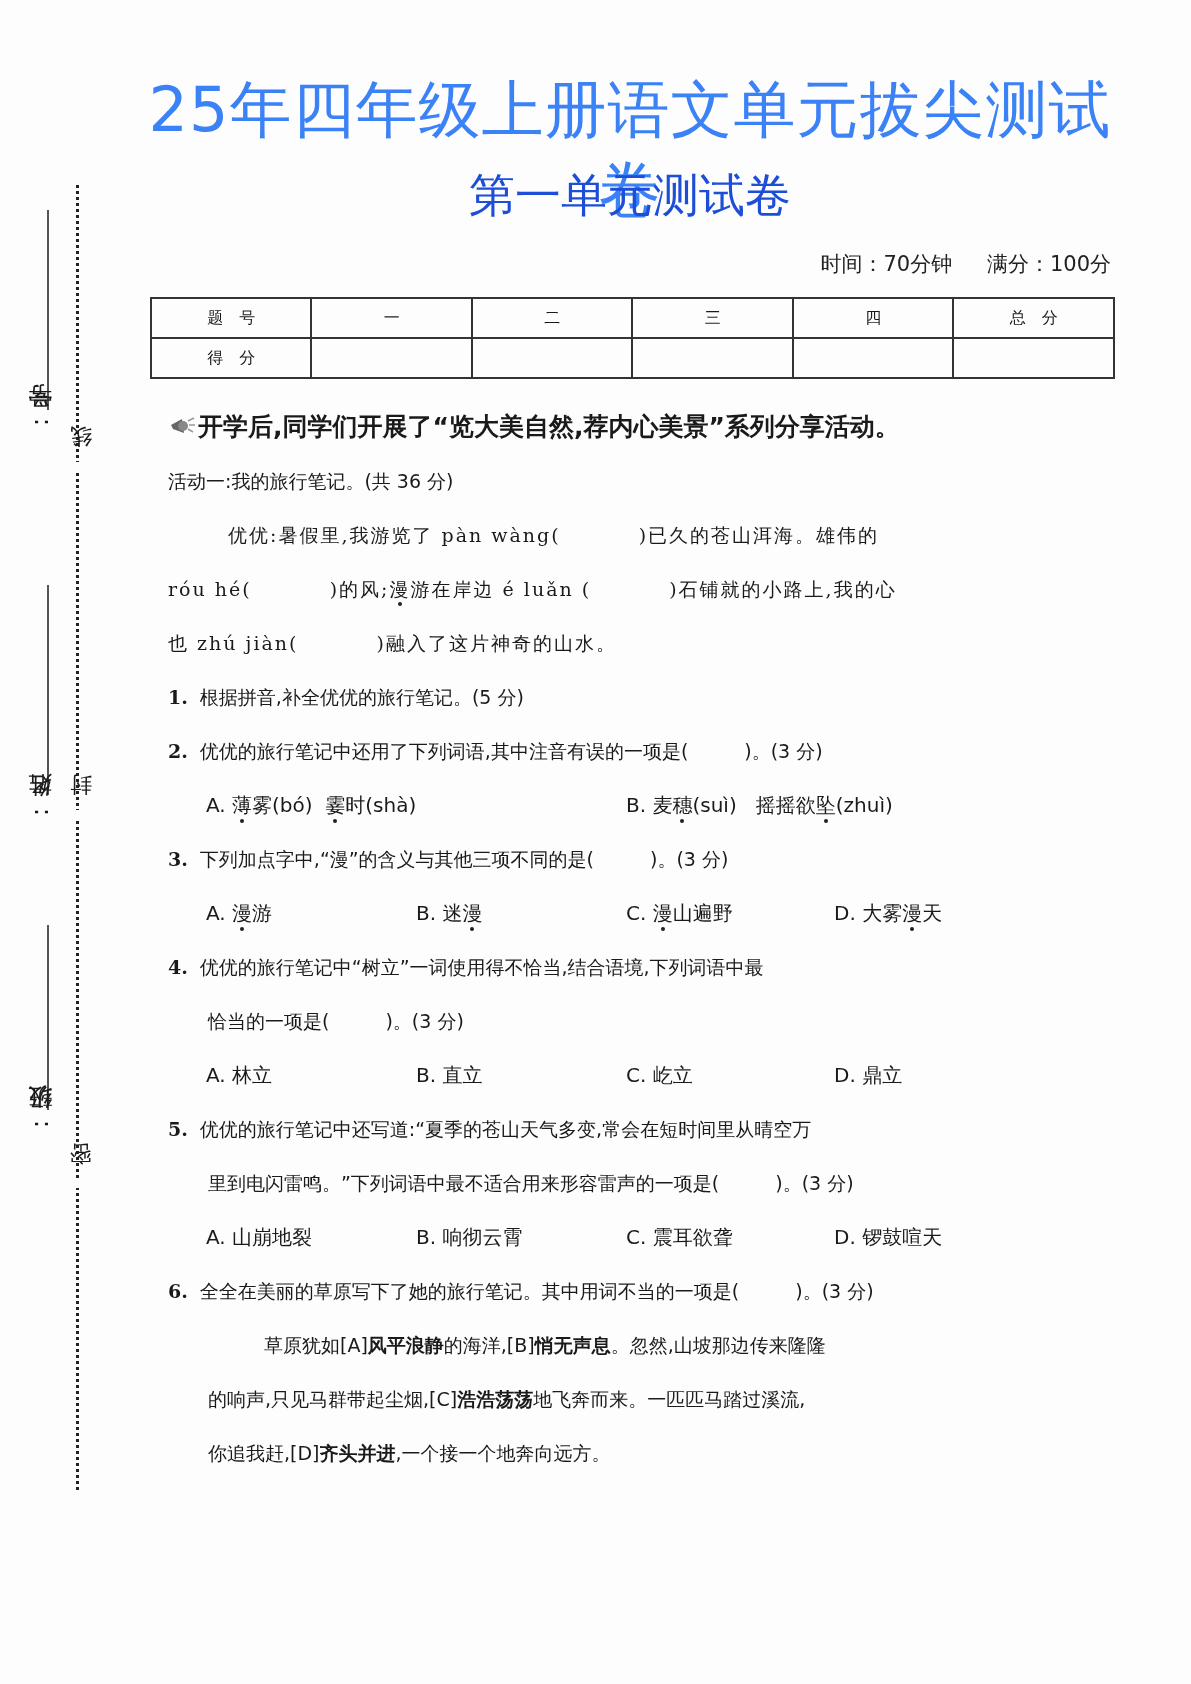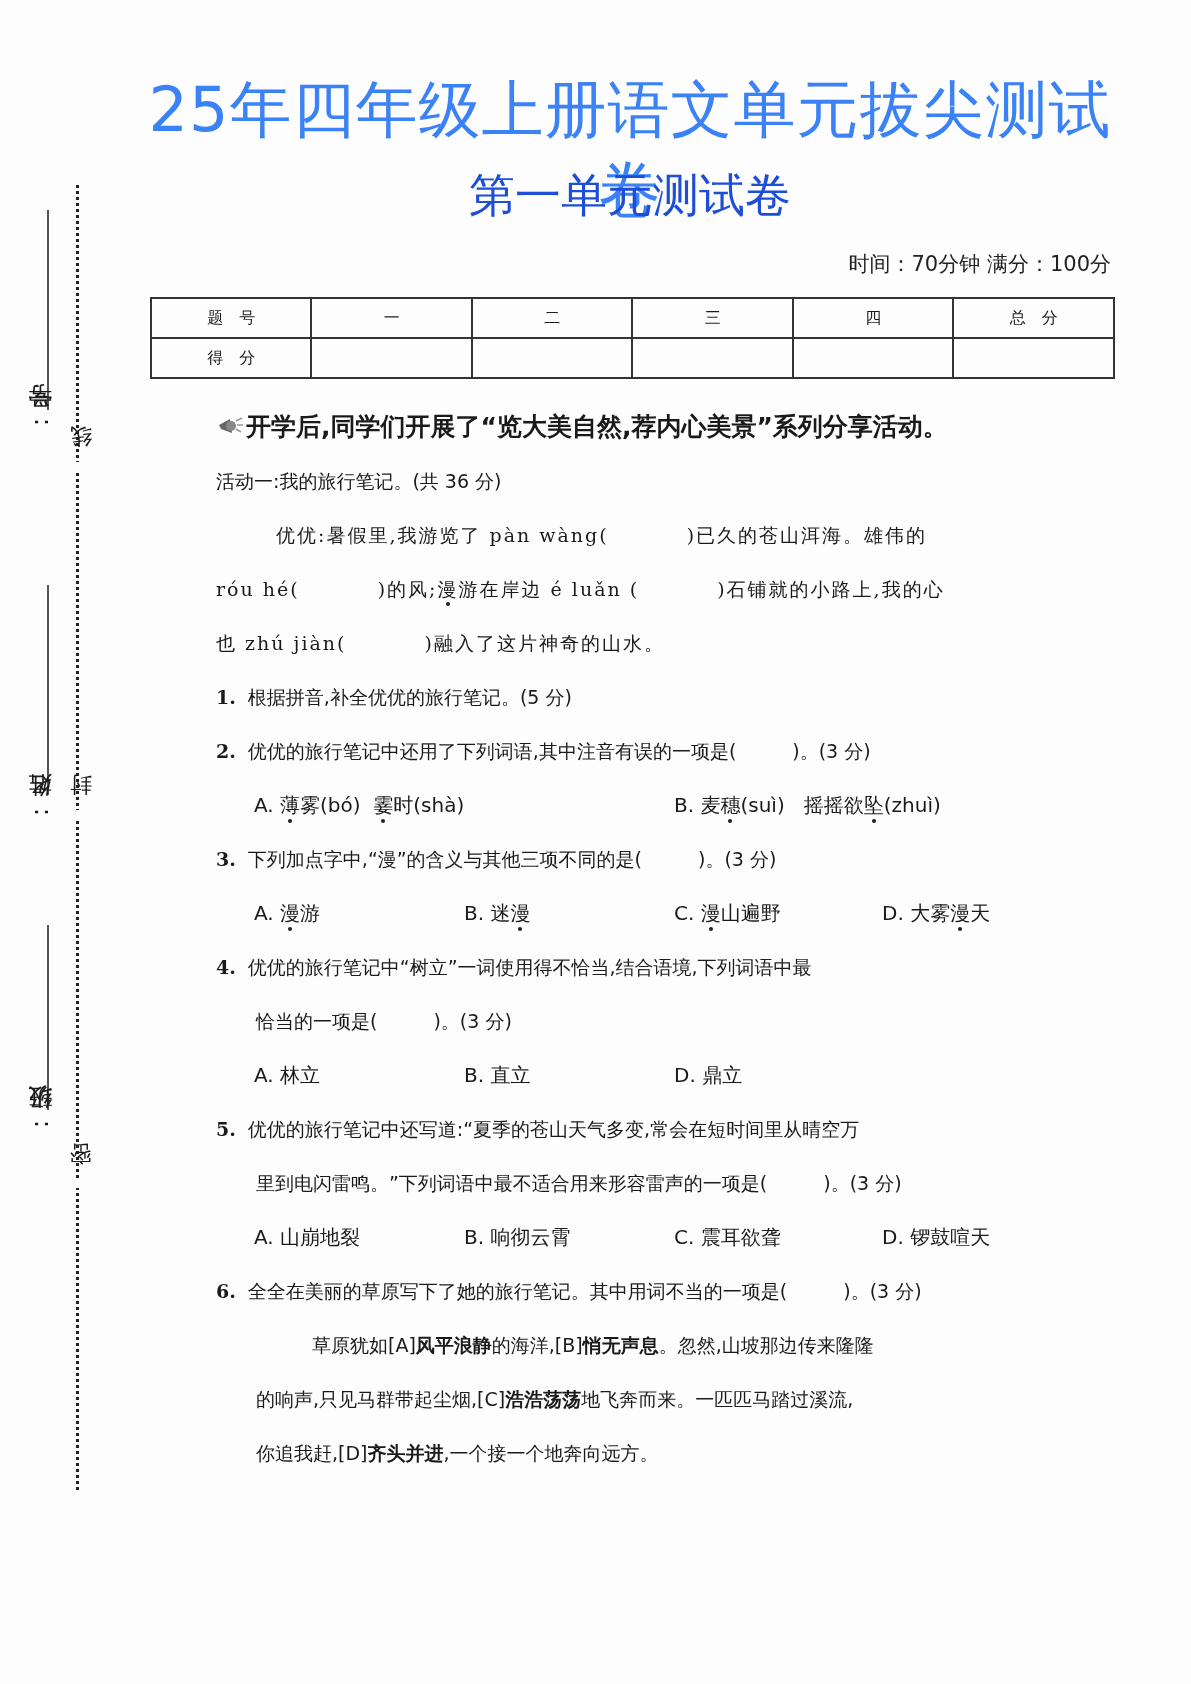--- a/index.html
+++ b/index.html
@@ -11,29 +11,29 @@
     position: absolute; left: 140px; top: 70px; width: 980px; text-align: center;
     font-size: 62px; font-weight: normal; letter-spacing: 1px; color: #3b82f6; line-height: 80px;
   }
   .subtitle {
     position: absolute; left: 140px; top: 160px; width: 980px; text-align: center;
     font-size: 46px; color: #1d4ed8; line-height: 70px;
   }
   .meta {
     position: absolute; right: 80px; top: 250px; font-size: 21px; color: #222;
   }
-  .meta span { }
+  .meta span { margin-left: 28px; }
   table.score {
     position: absolute; left: 150px; top: 297px; width: 965px; border-collapse: collapse;
     font-size: 16px;
   }
   table.score td {
     border: 2px solid #333; height: 38px; text-align: center; padding: 0; width: 16.66%;
   }
-  .content { position: absolute; left: 168px; top: 400px; width: 960px; margin-left: 48px; }
+  .content { position: absolute; left: 168px; top: 400px; width: 960px; }
   .line {
     font-size: 19px; line-height: 54px; white-space: nowrap; color: #1a1a1a;
   }
   .line.intro { font-weight: bold; font-size: 25px; }
   .line.indent { text-indent: 60px; }
   .line.serif { font-family: "DejaVu Serif", "Liberation Serif", serif; letter-spacing: 2px; }
   .q-num { font-weight: bold; font-family: "DejaVu Serif", "Liberation Serif", serif; margin-right: 12px; }
   .q-indent { padding-left: 40px; }
   .opts { display: flex; padding-left: 38px; font-size: 20px; line-height: 54px; }
   .opts .opt { white-space: nowrap; }
@@ -133,20 +133,21 @@
     <span class="opt" style="width:210px"><span>B.</span> <span>迷</span><span class="dotted">漫</span></span>
     <span class="opt" style="width:208px"><span>C.</span> <span class="dotted">漫</span><span>山遍野</span></span>
     <span class="opt"><span>D.</span> <span>大雾</span><span class="dotted">漫</span><span>天</span></span>
   </div>
 
   <div class="line"><span class="q-num">4.</span><span>优优的旅行笔记中“树立”一词使用得不恰当,结合语境,下列词语中最</span></div>
   <div class="line q-indent"><span>恰当的一项是(</span><span class="blank small"></span><span>)。(3 分)</span></div>
   <div class="opts">
     <span class="opt" style="width:210px"><span>A.</span> <span>林立</span></span>
     <span class="opt" style="width:210px"><span>B.</span> <span>直立</span></span>
+    <span class="opt" style="width:208px"><span>C.</span> <span>屹立</span></span>
     <span class="opt"><span>D.</span> <span>鼎立</span></span>
   </div>
 
   <div class="line"><span class="q-num">5.</span><span>优优的旅行笔记中还写道:“夏季的苍山天气多变,常会在短时间里从晴空万</span></div>
   <div class="line q-indent"><span>里到电闪雷鸣。”下列词语中最不适合用来形容雷声的一项是(</span><span class="blank small"></span><span>)。(3 分)</span></div>
   <div class="opts">
     <span class="opt" style="width:210px"><span>A.</span> <span>山崩地裂</span></span>
     <span class="opt" style="width:210px"><span>B.</span> <span>响彻云霄</span></span>
     <span class="opt" style="width:208px"><span>C.</span> <span>震耳欲聋</span></span>
     <span class="opt"><span>D.</span> <span>锣鼓喧天</span></span>

